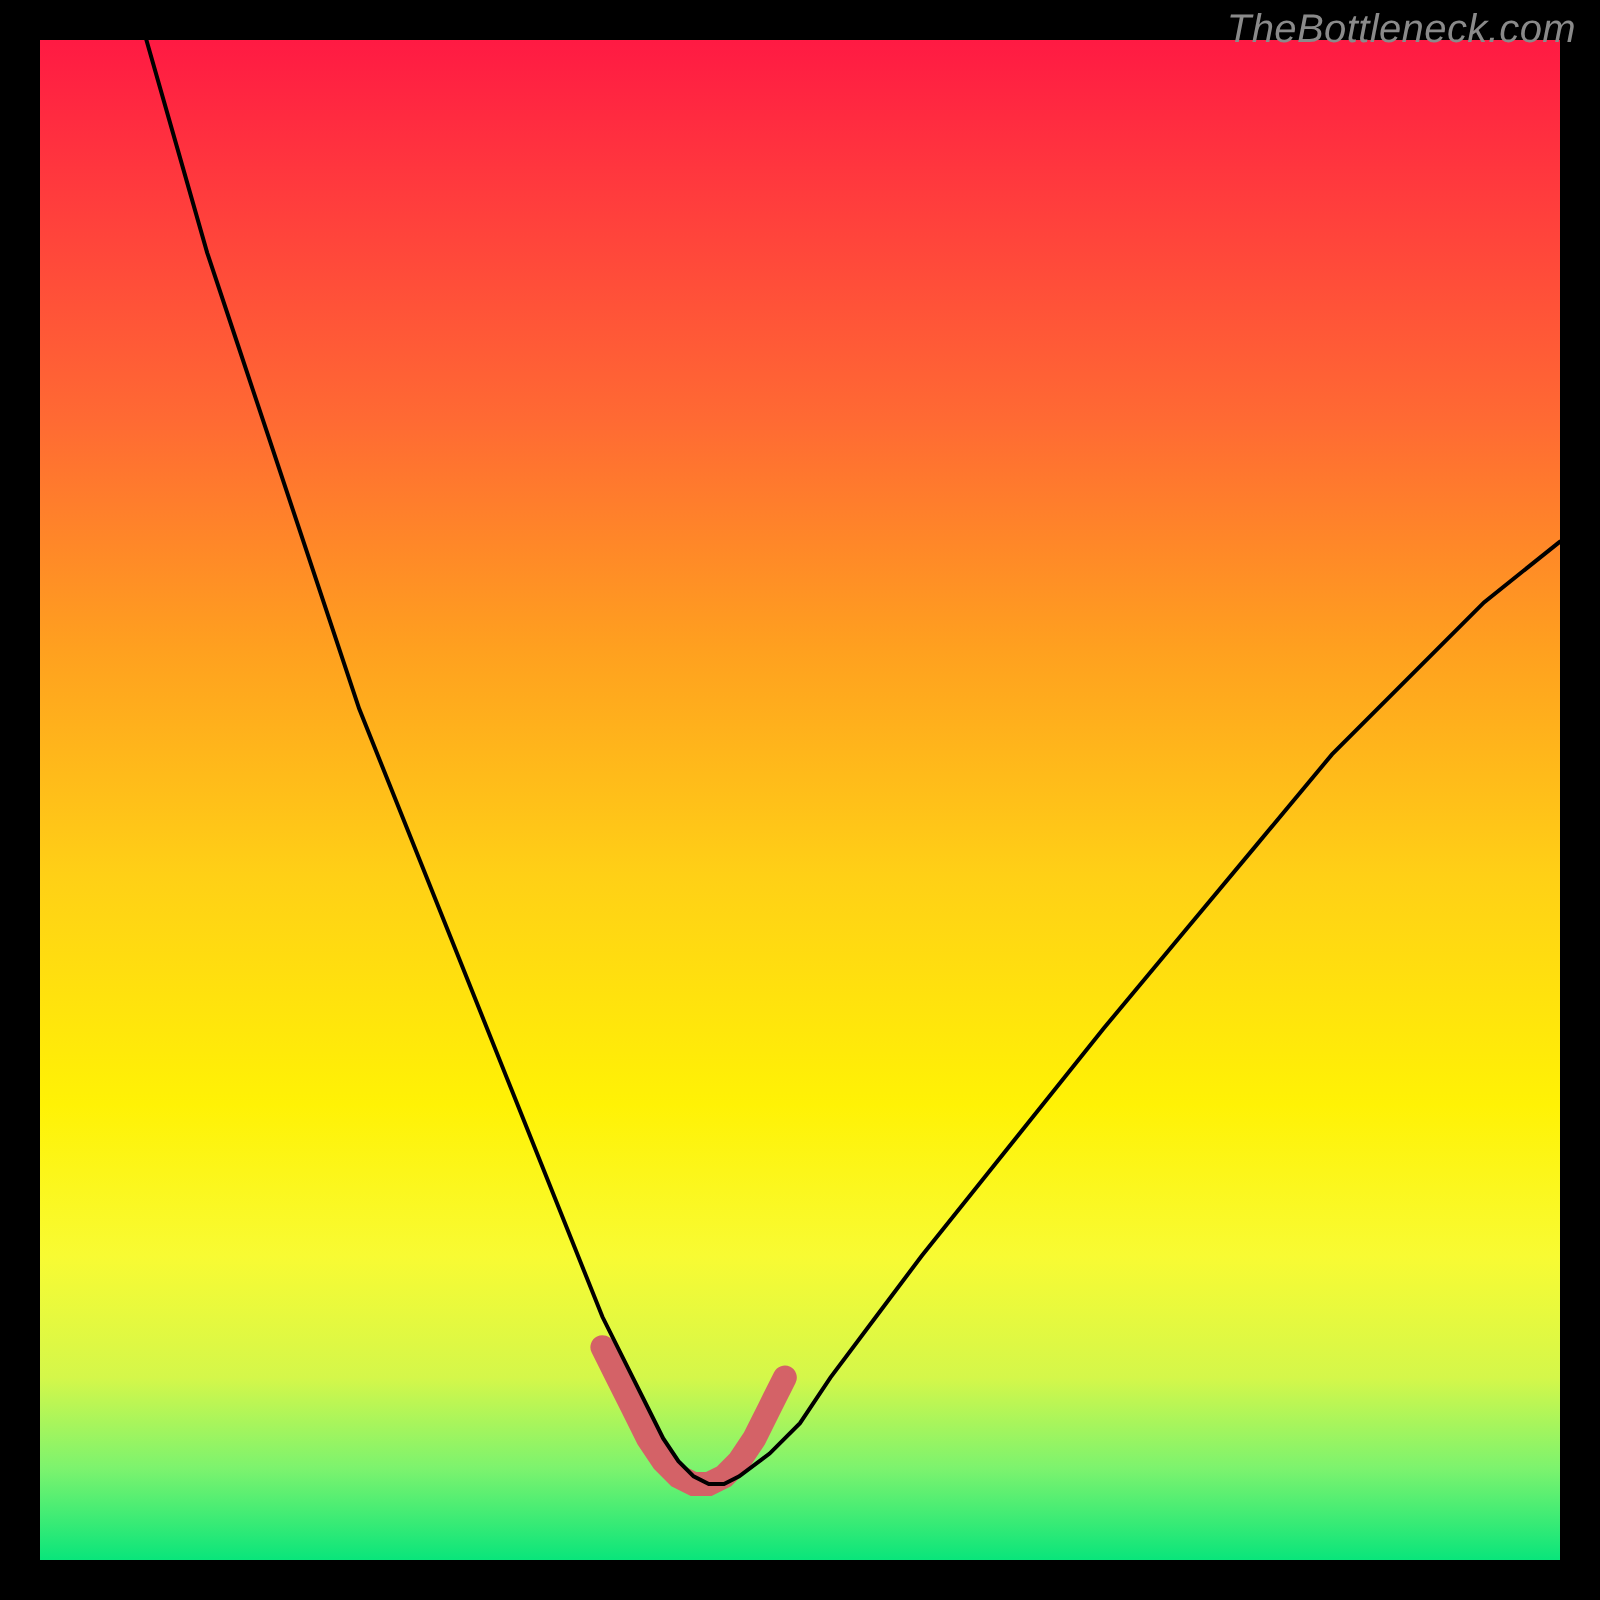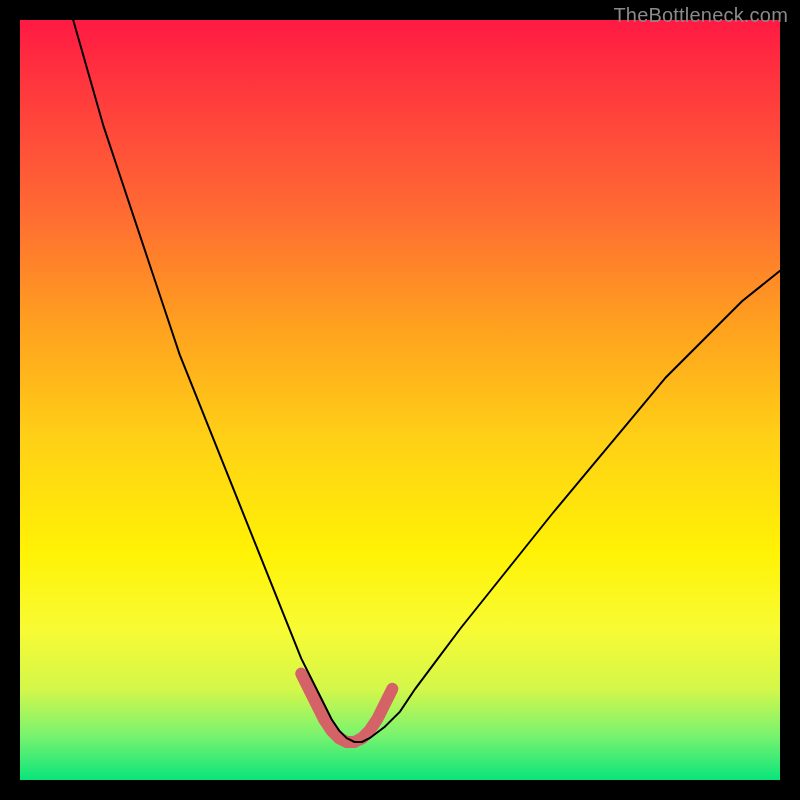--- a/index.html
+++ b/index.html
@@ -10,20 +10,21 @@
     background: #000000;
     overflow: hidden;
   }
   .frame {
     position: absolute;
     left: 0;
     top: 0;
     width: 800px;
     height: 800px;
     background: #000000;
+    font-style: italic;
   }
   .plot-area {
     position: absolute;
     left: 20px;
     top: 20px;
     width: 760px;
     height: 760px;
     
     background: linear-gradient(
       to bottom,

